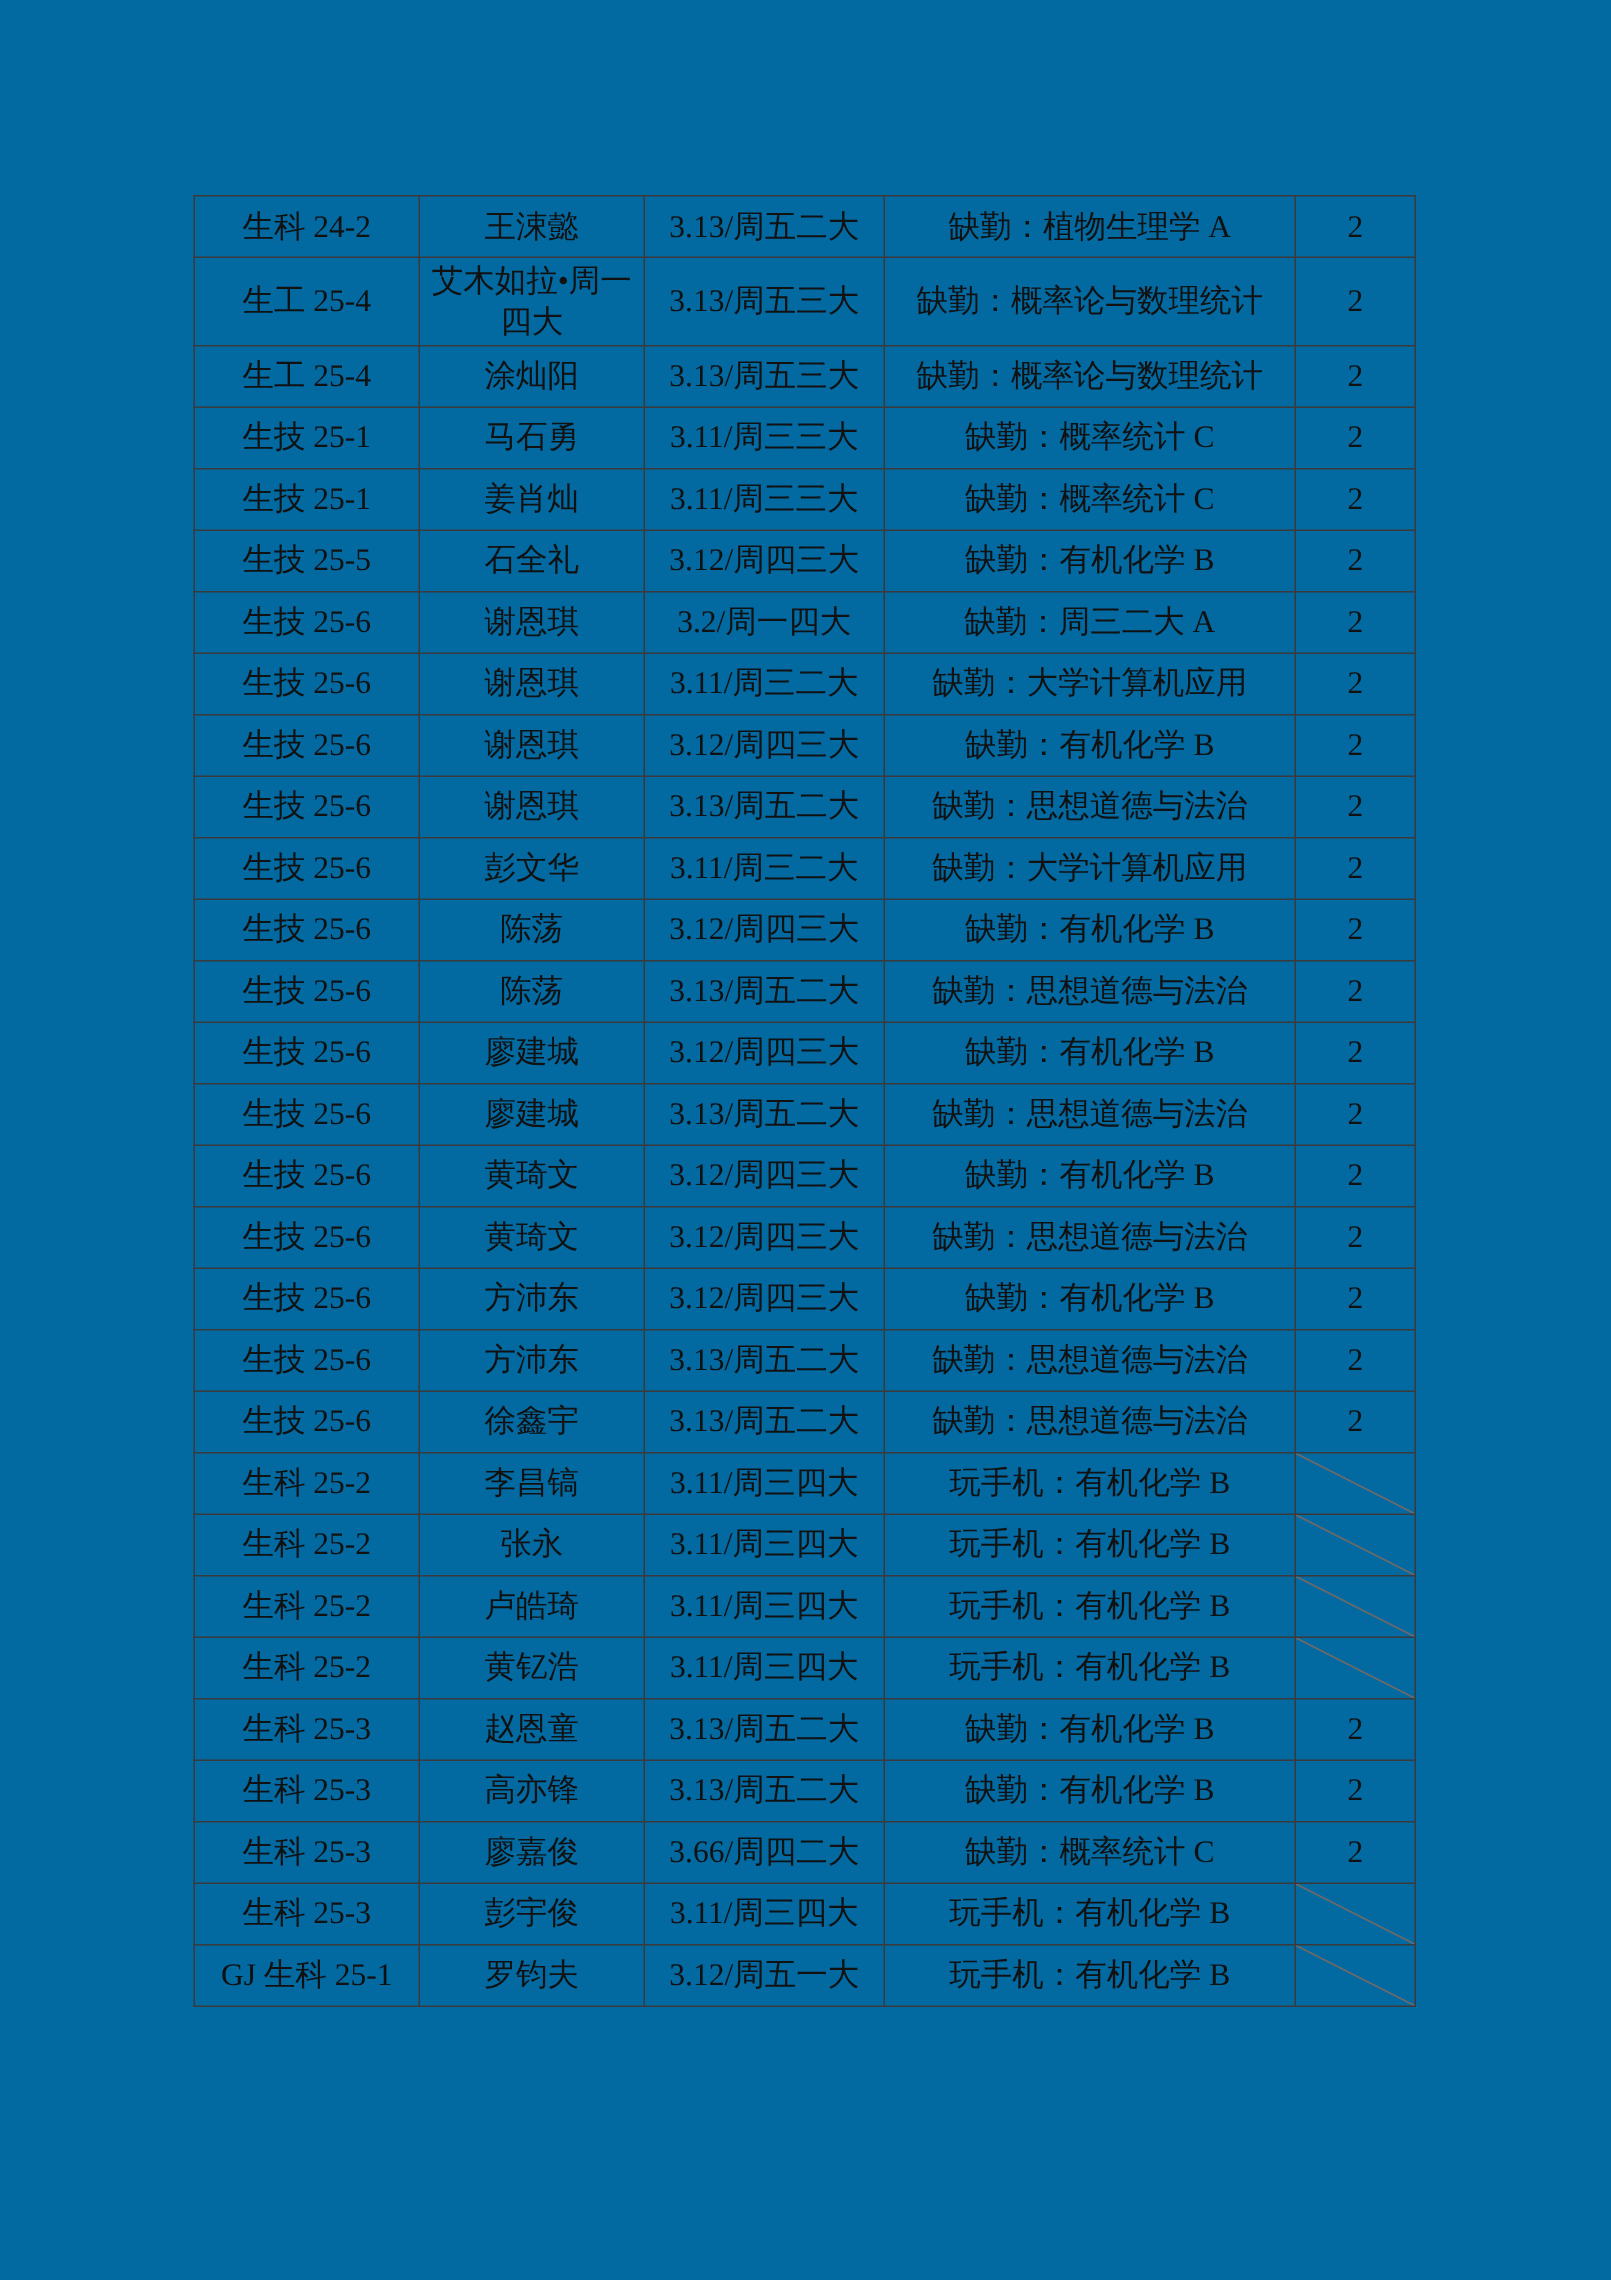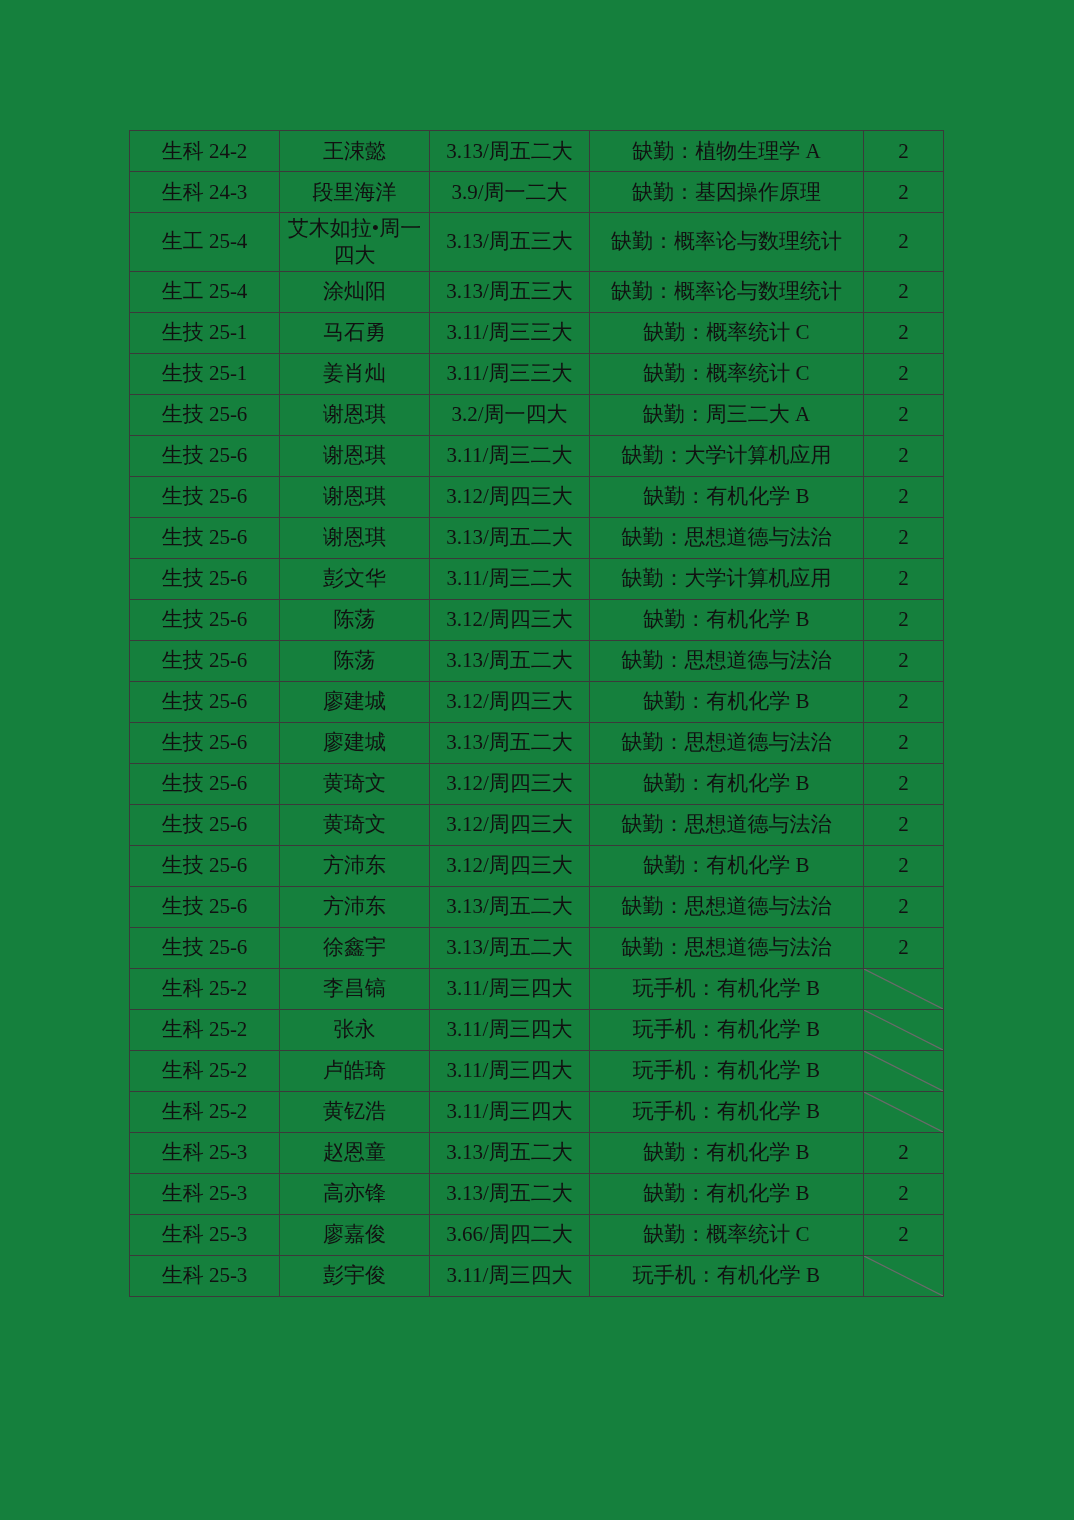--- a/index.html
+++ b/index.html
@@ -4,21 +4,21 @@
 <style>
   html, body {
     margin: 0;
     padding: 0;
     background: #ffffff;
   }
   .page {
     position: relative;
     width: 1074px;
     height: 1520px;
-    background: #15803d;
+    background: #0369a1;
     font-family: "Liberation Serif", "DejaVu Serif", serif;
     color: #111111;
     overflow: hidden;
   }
   table.attendance-table {
     position: absolute;
     left: 129px;
     top: 130px;
     width: 814px;
     border-collapse: collapse;
@@ -72,27 +72,20 @@
     </colgroup>
     <tbody>
         <tr>
           <td>生科 24-2</td>
           <td>王涑懿</td>
           <td>3.13/周五二大</td>
           <td>缺勤：植物生理学 A</td>
           <td>2</td>
         </tr>
         <tr>
-          <td>生科 24-3</td>
-          <td>段里海洋</td>
-          <td>3.9/周一二大</td>
-          <td>缺勤：基因操作原理</td>
-          <td>2</td>
-        </tr>
-        <tr>
           <td>生工 25-4</td>
           <td>艾木如拉•周一四大</td>
           <td>3.13/周五三大</td>
           <td>缺勤：概率论与数理统计</td>
           <td>2</td>
         </tr>
         <tr>
           <td>生工 25-4</td>
           <td>涂灿阳</td>
           <td>3.13/周五三大</td>
@@ -107,20 +100,27 @@
           <td>2</td>
         </tr>
         <tr>
           <td>生技 25-1</td>
           <td>姜肖灿</td>
           <td>3.11/周三三大</td>
           <td>缺勤：概率统计 C</td>
           <td>2</td>
         </tr>
         <tr>
+          <td>生技 25-5</td>
+          <td>石全礼</td>
+          <td>3.12/周四三大</td>
+          <td>缺勤：有机化学 B</td>
+          <td>2</td>
+        </tr>
+        <tr>
           <td>生技 25-6</td>
           <td>谢恩琪</td>
           <td>3.2/周一四大</td>
           <td>缺勤：周三二大 A</td>
           <td>2</td>
         </tr>
         <tr>
           <td>生技 25-6</td>
           <td>谢恩琪</td>
           <td>3.11/周三二大</td>
@@ -273,20 +273,31 @@
           <td>生科 25-3</td>
           <td>廖嘉俊</td>
           <td>3.66/周四二大</td>
           <td>缺勤：概率统计 C</td>
           <td>2</td>
         </tr>
         <tr>
           <td>生科 25-3</td>
           <td>彭宇俊</td>
           <td>3.11/周三四大</td>
+          <td>玩手机：有机化学 B</td>
+          <td class="slash-cell">
+            <svg viewBox="0 0 100 100" preserveAspectRatio="none">
+              <line x1="0" y1="0" x2="100" y2="100" vector-effect="non-scaling-stroke" stroke="#6a6a6a"></line>
+            </svg>
+          </td>
+        </tr>
+        <tr>
+          <td>GJ 生科 25-1</td>
+          <td>罗钧夫</td>
+          <td>3.12/周五一大</td>
           <td>玩手机：有机化学 B</td>
           <td class="slash-cell">
             <svg viewBox="0 0 100 100" preserveAspectRatio="none">
               <line x1="0" y1="0" x2="100" y2="100" vector-effect="non-scaling-stroke" stroke="#6a6a6a"></line>
             </svg>
           </td>
         </tr>
       </tbody>
   </table>
 </div>

